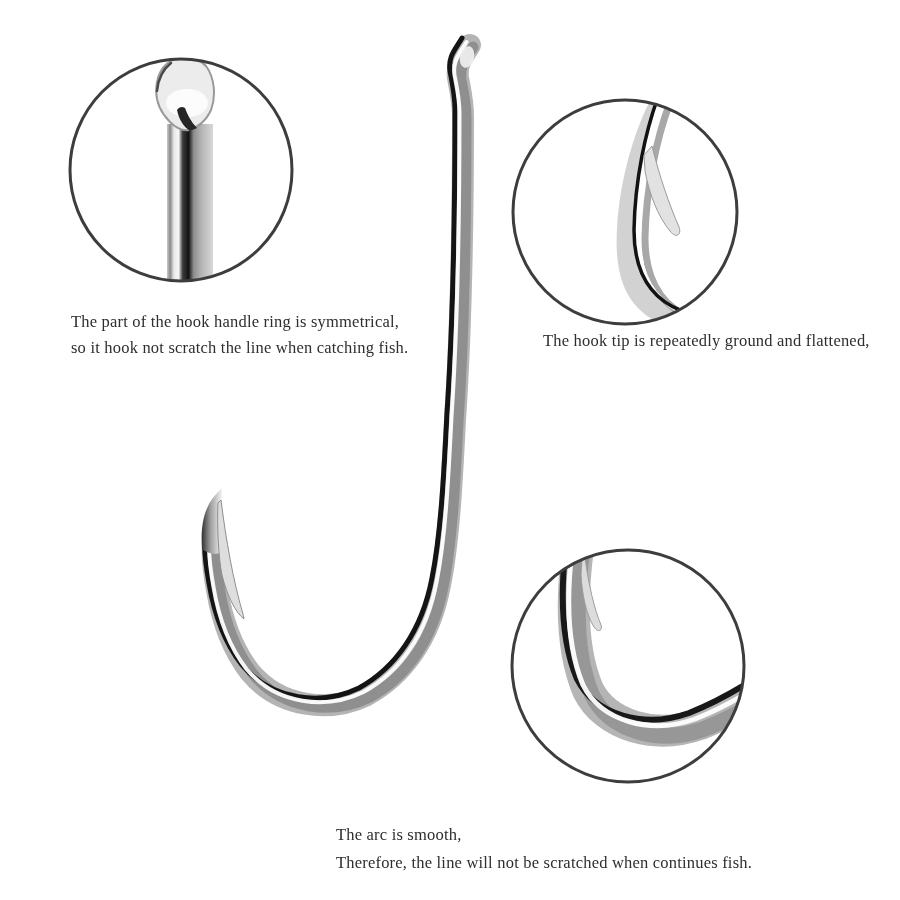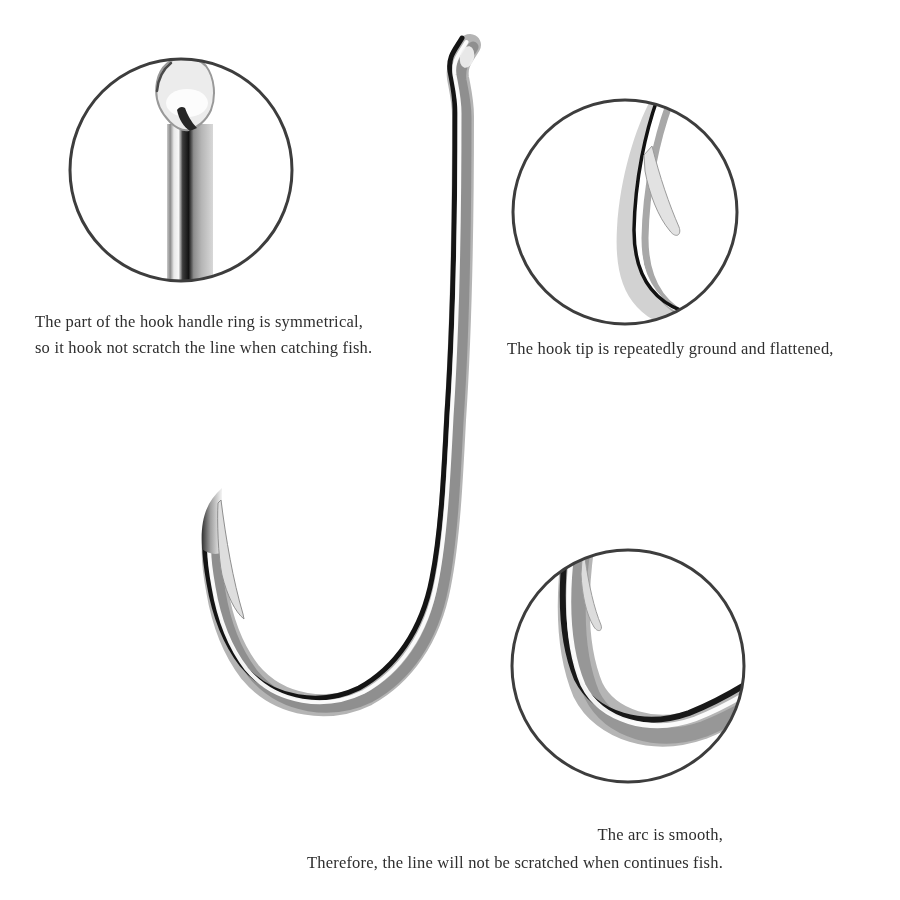--- a/index.html
+++ b/index.html
@@ -9,24 +9,24 @@
   }
   .stage{position:absolute;left:0;top:0;width:900px;height:900px;}
   svg{position:absolute;left:0;top:0;}
   .annotation{
     position:absolute;
     font-size:16.5px;
     color:#2e2e2e;
     white-space:nowrap;
     letter-spacing:0.2px;
   }
-  .annotation div{line-height:26px;}
+  .annotation div{line-height:26px;margin-left:36px;}
   .annotation.handle{left:35px;top:309px;}
-  .annotation.tip{left:507px;top:336px;text-align:center;}
-  .annotation.arc{left:300px;top:821px;width:423px;text-align:right;}
+  .annotation.tip{left:507px;top:328px;text-align:center;}
+  .annotation.arc{left:300px;top:821px;width:423px;text-align:left;}
   .annotation.arc div{line-height:28px;}
 </style>
 </head>
 <body>
 
 <div class="stage">
 
   <svg width="900" height="900" viewBox="0 0 900 900">
     <defs>
       <clipPath id="clipC1">

